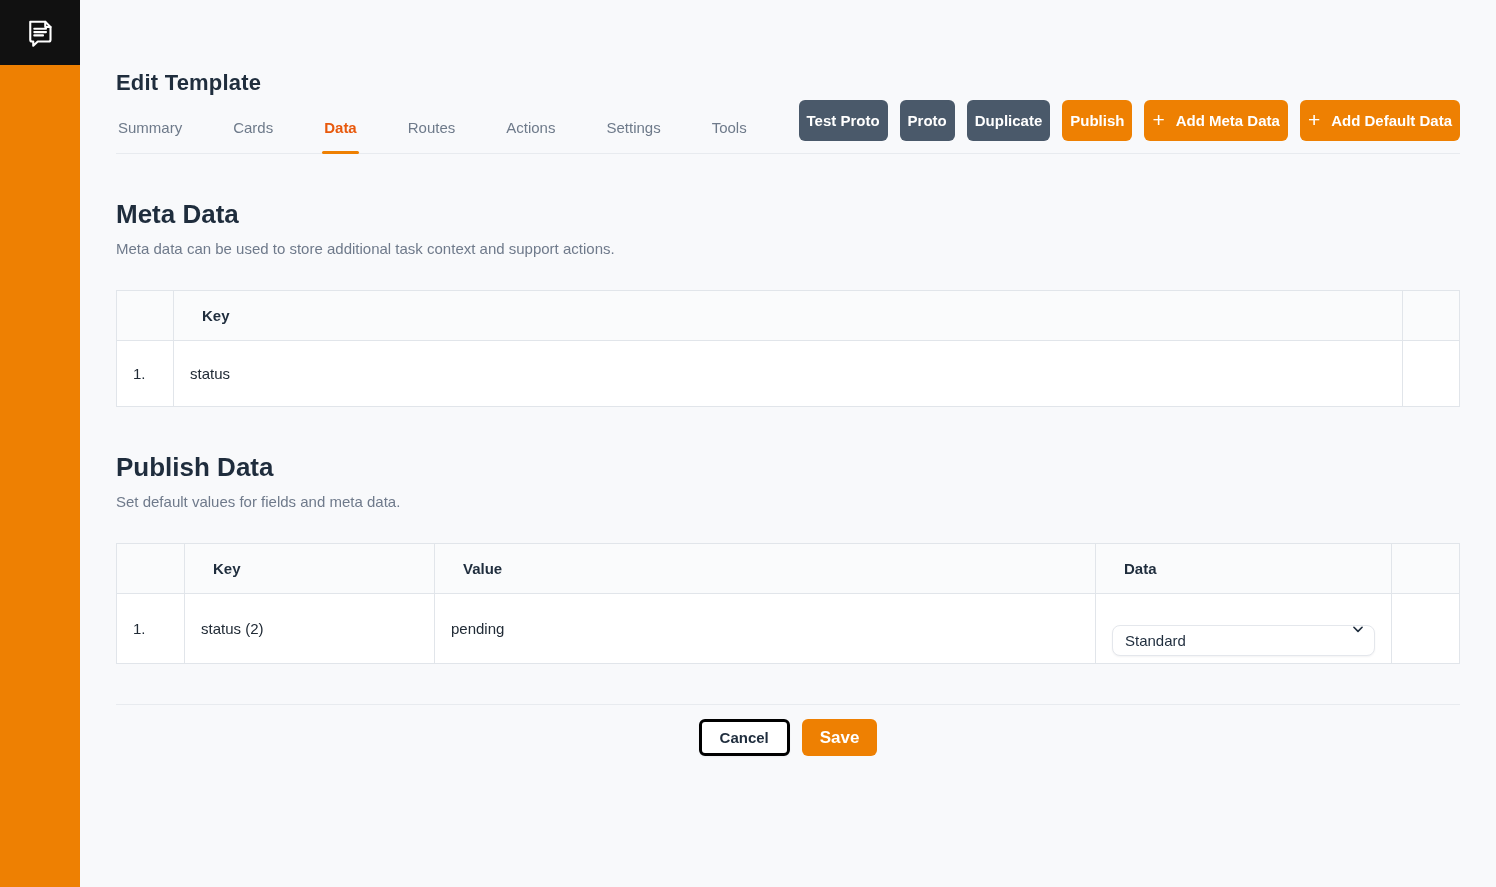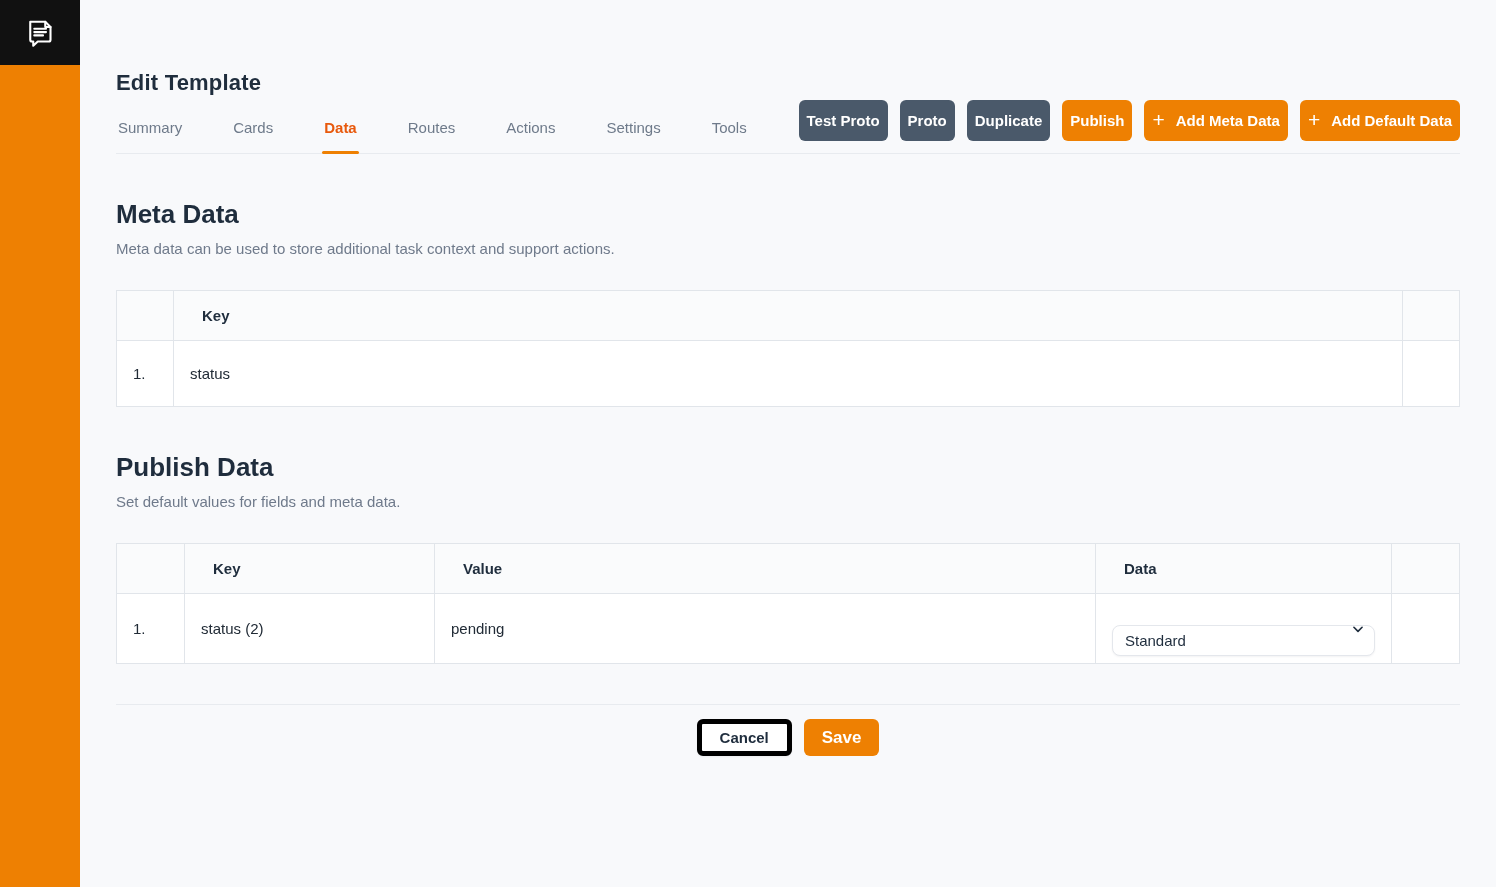--- a/index.html
+++ b/index.html
@@ -117,21 +117,21 @@
   
   .footer-divider {
     border: none; border-top: 1px solid #e8ebef;
     margin-top: 40px;
   }
   .footer-actions {
     display: flex; justify-content: center; gap: 12px; margin-top: 14px;
   }
   .btn-cancel {
     background: #ffffff; color: #1f2d3d; font-weight: 600; font-size: 15px;
-    border: 5px solid #000000; border-radius: 6px; height: 37px; padding: 0 18px;
+    border: 3px solid #000000; border-radius: 6px; height: 37px; padding: 0 18px;
     cursor: pointer; font-family: inherit;
     box-shadow: 0 1px 2px rgba(16,24,40,.05);
   }
   .btn-save {
     background: #ee8002; color: #ffffff; font-weight: 600; font-size: 17px;
     border: none; border-radius: 6px; height: 37px; padding: 0 18px;
     cursor: pointer; font-family: inherit;
   }
 </style>
 </head>

